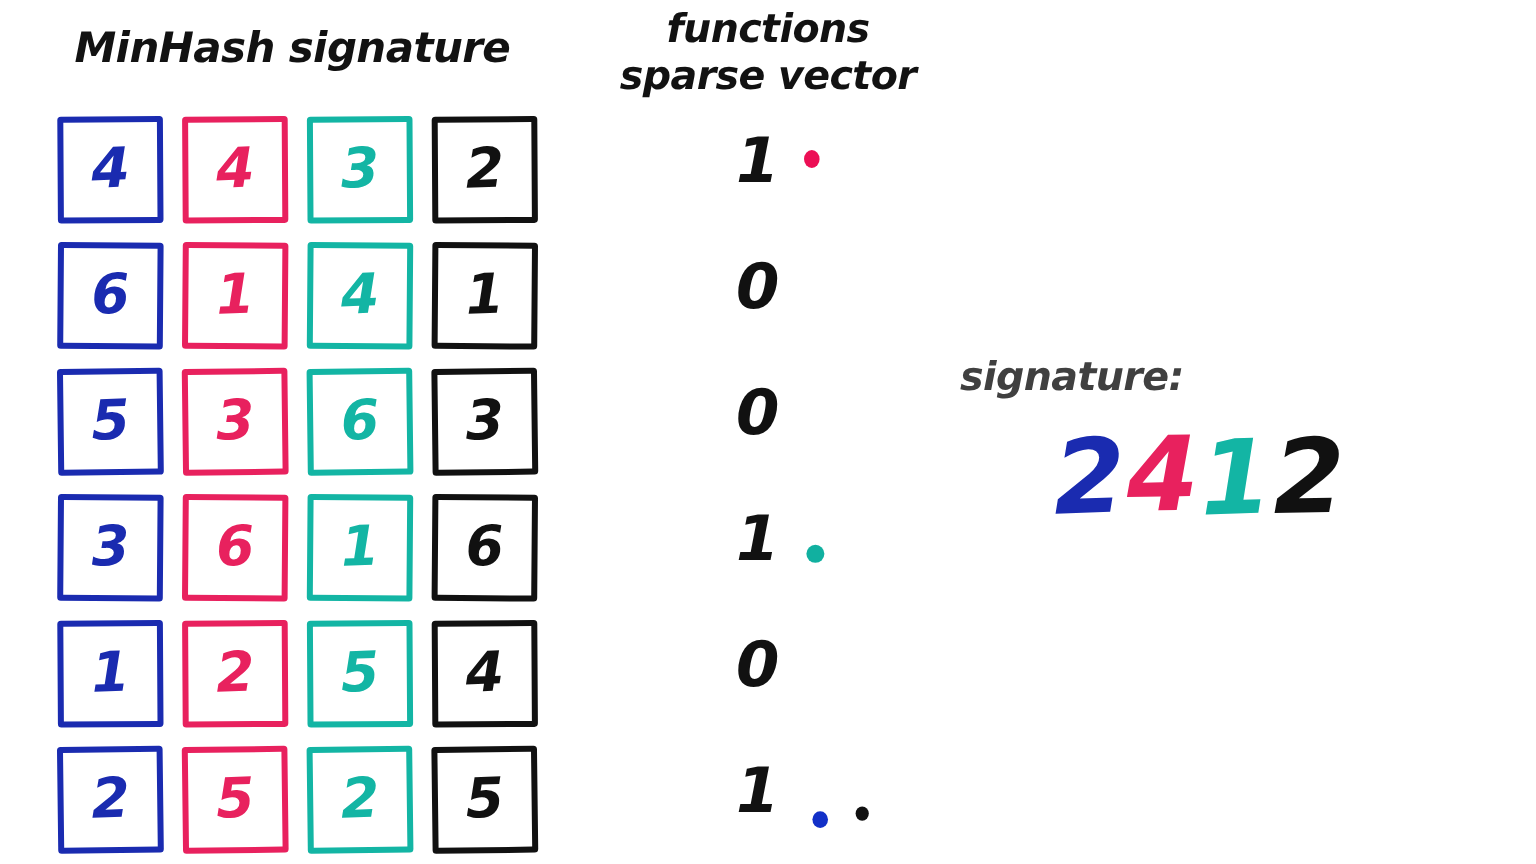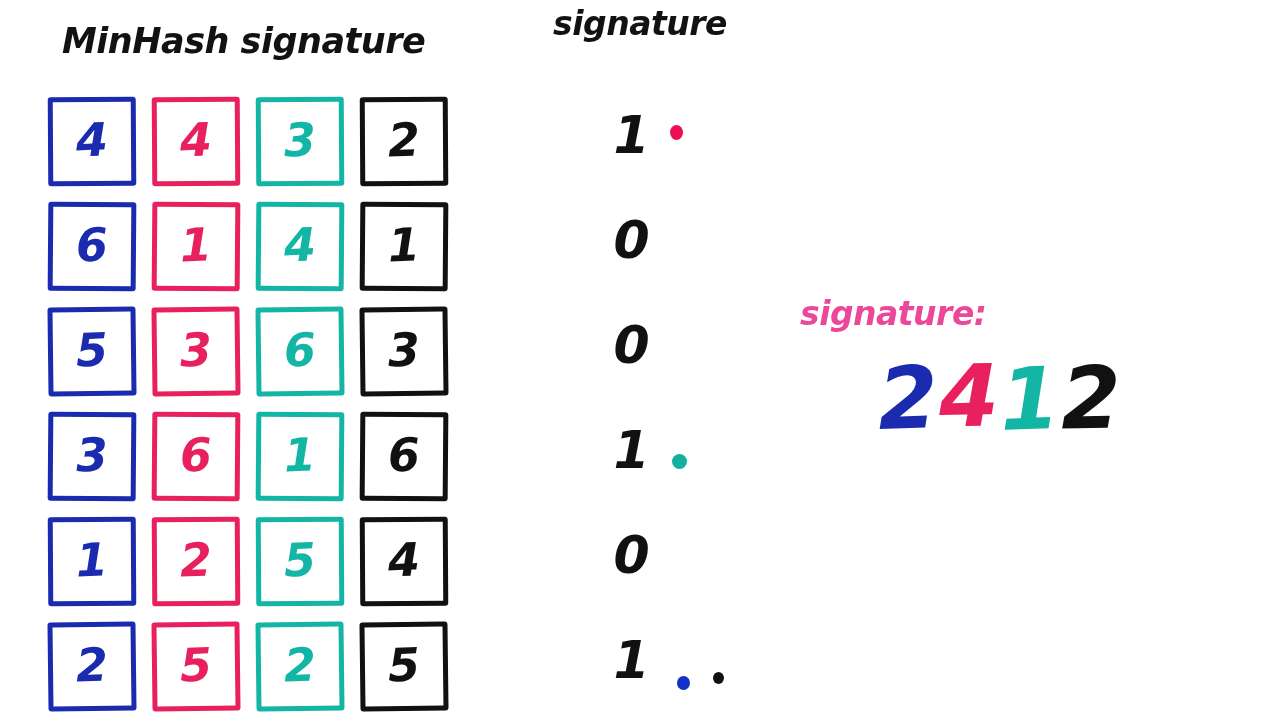--- a/index.html
+++ b/index.html
@@ -132,21 +132,21 @@
   .dot.d-blue  { background: #1230c8; width: 13px; height: 14px; left: 69px; top: 54px; }
   .dot.d-black { background: #111111; width: 11px; height: 12px; left: 105px; top: 50px; }
 
   
   #signature-label {
     position: absolute;
     left: 800px;
     top: 294px;
     font-size: 33px;
     line-height: 40px;
-    color: #ec4899;
+    color: #404040;
   }
   #signature-digits {
     position: absolute;
     left: 878px;
     top: 355px;
     display: flex;
     align-items: flex-end;
   }
   #signature-digits .sig {
     font-size: 86px;
@@ -160,21 +160,22 @@
   #signature-digits .sig:nth-child(2) { transform: rotate(-1deg) translateY(-2px); }
   #signature-digits .sig:nth-child(3) { transform: rotate(-2deg) translateY(1px); }
   #signature-digits .sig:nth-child(4) { transform: rotate(-1deg); }
 </style>
 </head>
 <body>
 
 <div class="hand" id="minhash-title">MinHash signature</div>
 
 <div class="hand" id="sparse-title">
-  <span class="line">signature</span>
+  <span class="line">functions</span>
+  <span class="line">sparse vector</span>
 </div>
 
 <div id="minhash-grid">
 
   <div class="grid-row">
     <div class="cell col-0 c-blue">
       <span class="box"></span>
       <span class="digit">4</span>
     </div>
     <div class="cell col-1 c-pink">

